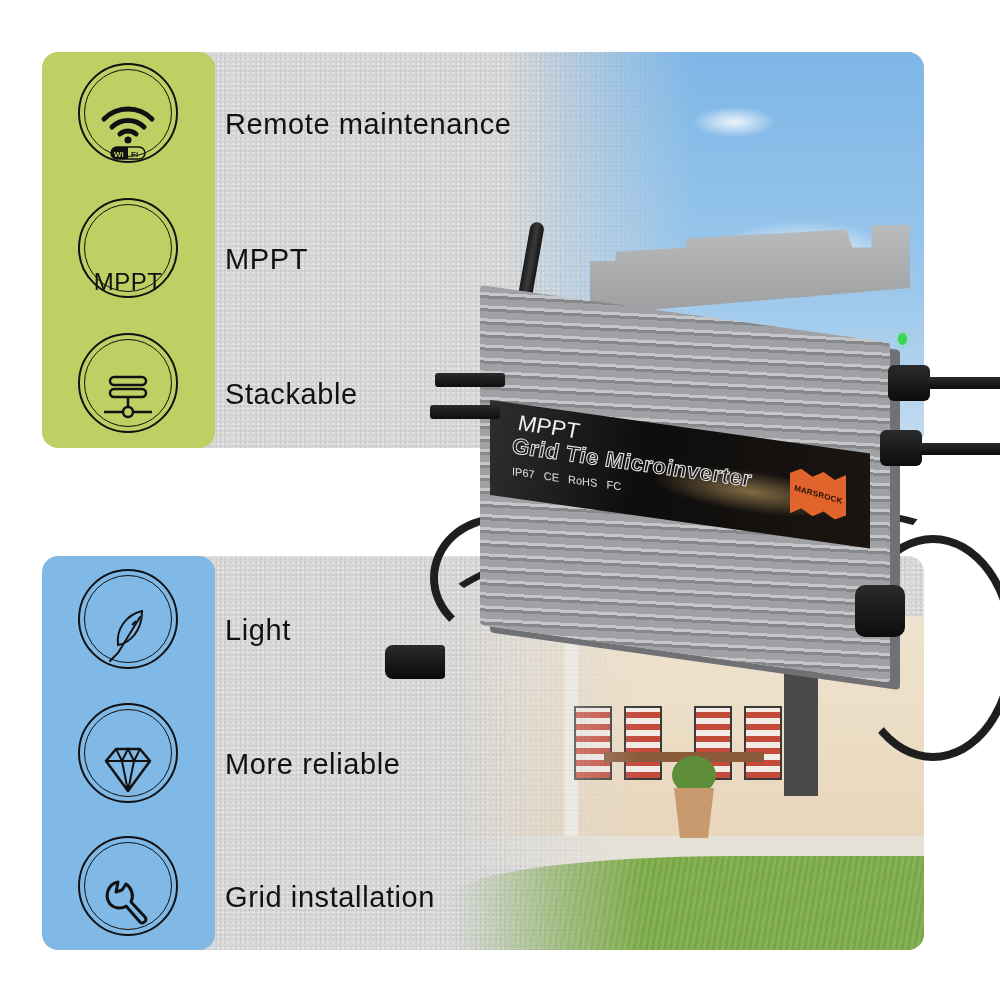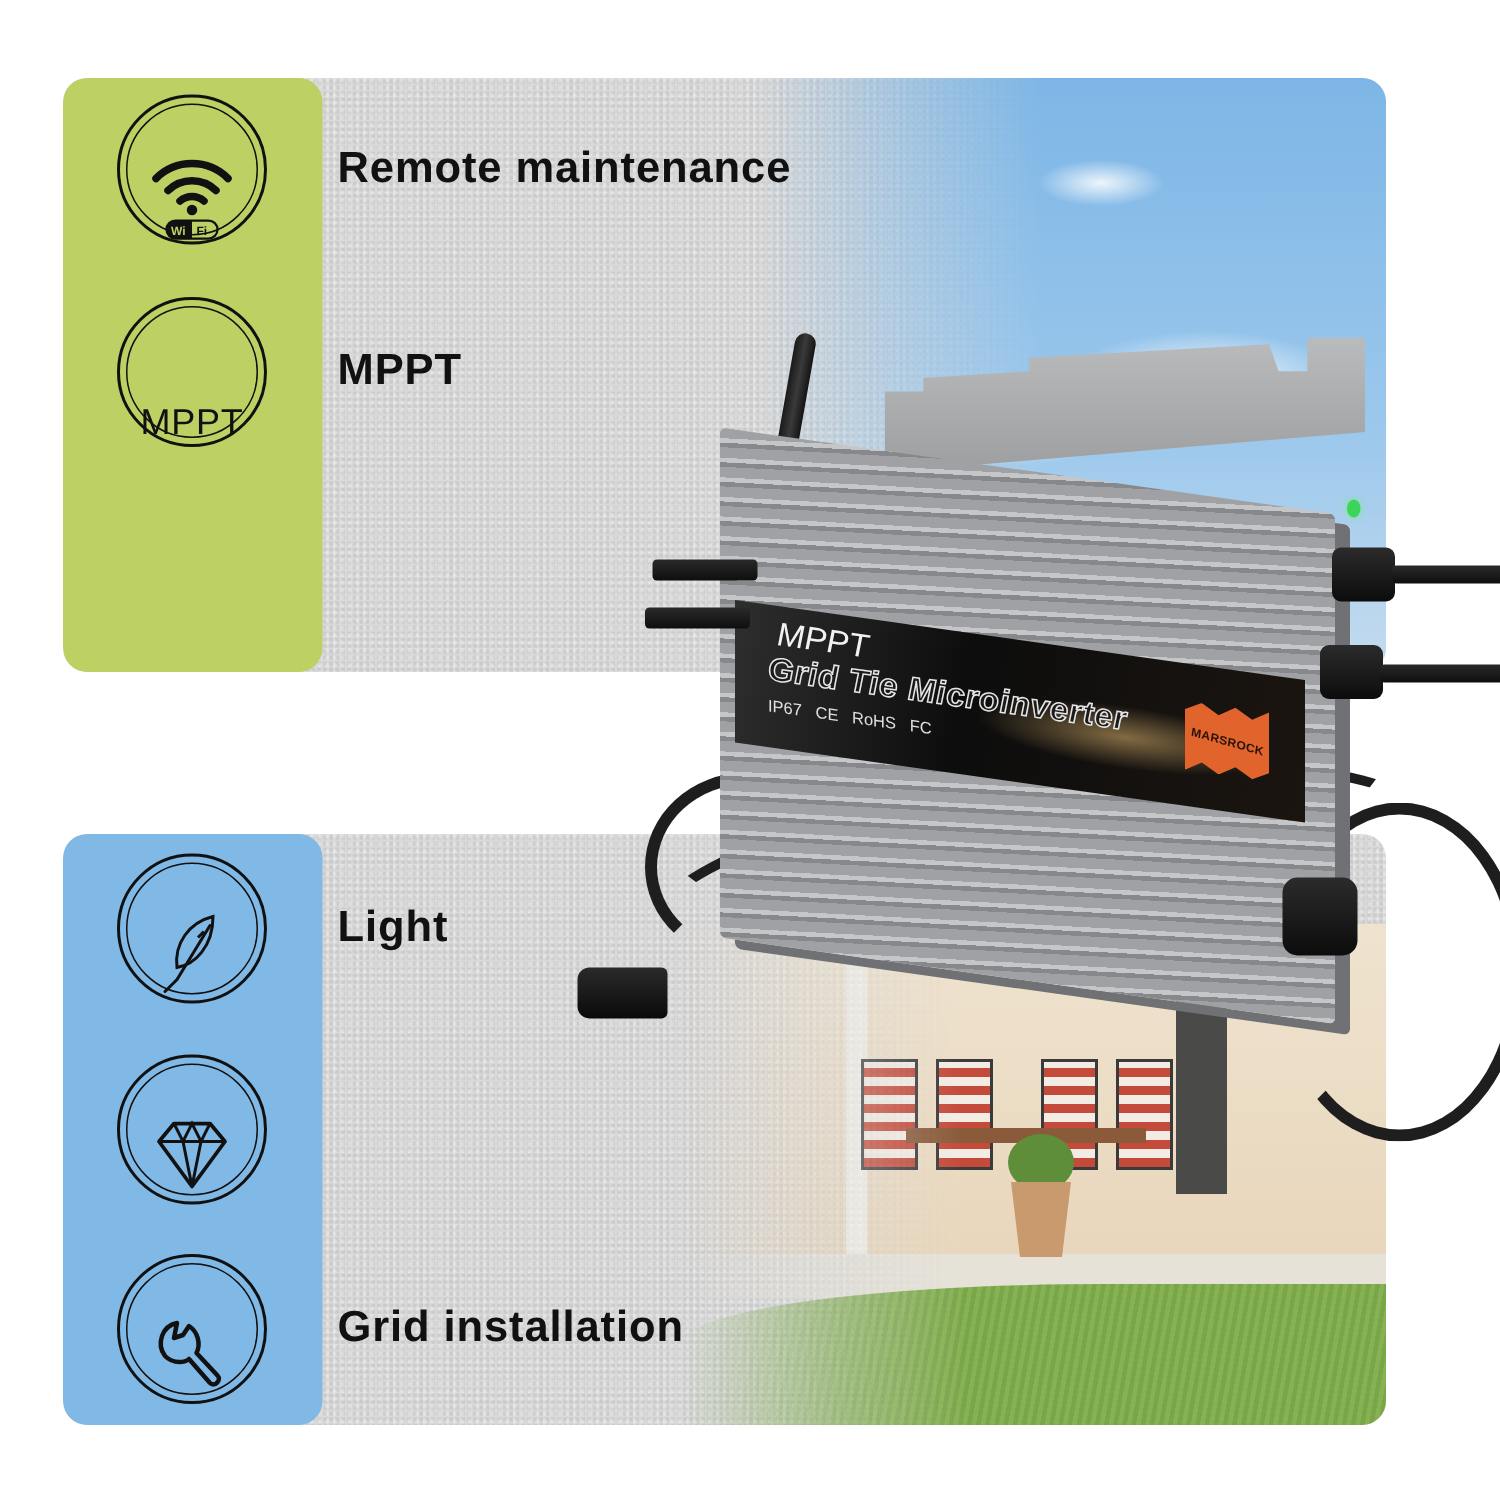--- a/index.html
+++ b/index.html
@@ -59,21 +59,21 @@
     position: absolute; left: 36px; top: 3px; width: 100px; height: 100px; border-radius: 50%;
     border: 2px solid #111; box-sizing: border-box;
     display: flex; align-items: flex-end; justify-content: center;
   }
   .icon-ring::after {
     content: ""; position: absolute; inset: 4px; border-radius: 50%; border: 1px solid #111;
   }
   .icon-ring svg { position: relative; z-index: 1; }
   .mppt-glyph { font-size: 24px; color: #111; letter-spacing: 0.5px; position: relative; z-index: 1; }
   .feat-label {
-    position: absolute; left: 183px; top: 36px; font-size: 29px; font-weight: bold; color: #111;
+    position: absolute; left: 183px; top: 48px; font-size: 29px; font-weight: normal; color: #111;
     letter-spacing: 0.6px; white-space: nowrap;
   }
 
   
   .device { position: absolute; left: 430px; top: 215px; width: 570px; height: 450px; pointer-events: auto; }
   .antenna { position: absolute; left: 75px; top: 5px; width: 14px; height: 150px; border-radius: 7px;
     background: linear-gradient(90deg,#1a1a1a,#3a3a3a,#141414); transform: rotate(10deg); transform-origin: bottom center; }
   .bracket { position: absolute; left: 160px; top: 10px; width: 320px; height: 90px;
     background: linear-gradient(180deg,#b9bbbd,#9c9ea0); clip-path: polygon(0 40%,8% 40%,8% 30%,30% 25%,30% 15%,80% 5%,82% 25%,88% 25%,88% 0,100% 0,100% 70%,0 100%); }
   .body {
@@ -129,20 +129,33 @@
     <span class="feat-label">Remote maintenance</span>
   </div>
 
   <div class="feature" style="top:143px;">
     <div class="icon-ring">
       <span class="mppt-glyph">MPPT</span>
     </div>
     <span class="feat-label">MPPT</span>
   </div>
 
+  <div class="feature" style="top:278px;">
+    <div class="icon-ring">
+      <svg width="64" height="64" viewBox="0 0 64 64">
+        <rect x="14" y="10" width="36" height="8" rx="4" fill="none" stroke="#111" stroke-width="2.5"></rect>
+        <rect x="14" y="22" width="36" height="8" rx="4" fill="none" stroke="#111" stroke-width="2.5"></rect>
+        <line x1="32" y1="30" x2="32" y2="40" stroke="#111" stroke-width="2.5"></line>
+        <circle cx="32" cy="45" r="5" fill="none" stroke="#111" stroke-width="2.5"></circle>
+        <line x1="8" y1="45" x2="27" y2="45" stroke="#111" stroke-width="2.5"></line>
+        <line x1="37" y1="45" x2="56" y2="45" stroke="#111" stroke-width="2.5"></line>
+      </svg>
+    </div>
+    <span class="feat-label">Stackable</span>
+  </div>
 </div>
 
 <div class="card bottom">
   <div class="scene">
     <div class="wall"></div>
     <div class="awning"></div>
     <div class="pillar"></div>
     <div class="door"></div>
     <div class="chair" style="left:120px;"></div>
     <div class="chair" style="left:170px;"></div>
@@ -169,20 +182,21 @@
 
   <div class="feature" style="top:144px;">
     <div class="icon-ring">
       <svg width="64" height="64" viewBox="0 0 64 64">
         <path d="M10 24 L20 12 H44 L54 24 L32 54 Z" fill="none" stroke="#111" stroke-width="2.5" stroke-linejoin="round"></path>
         <line x1="10" y1="24" x2="54" y2="24" stroke="#111" stroke-width="2"></line>
         <path d="M20 12 L26 24 L32 12 L38 24 L44 12" fill="none" stroke="#111" stroke-width="2"></path>
         <path d="M26 24 L32 54 L38 24" fill="none" stroke="#111" stroke-width="2"></path>
       </svg>
     </div>
+    <span class="feat-label">More reliable</span>
   </div>
 
   <div class="feature" style="top:277px;">
     <div class="icon-ring">
       <svg width="64" height="64" viewBox="0 0 64 64">
         <path d="M22 12 C12 14 8 26 14 34 C20 40 28 38 30 36 L44 52 C47 55 52 50 49 47 L35 32 C38 26 36 18 30 14 L26 20 L20 22 Z" fill="none" stroke="#111" stroke-width="3" stroke-linejoin="round"></path>
       </svg>
     </div>
     <span class="feat-label">Grid installation</span>
   </div>

